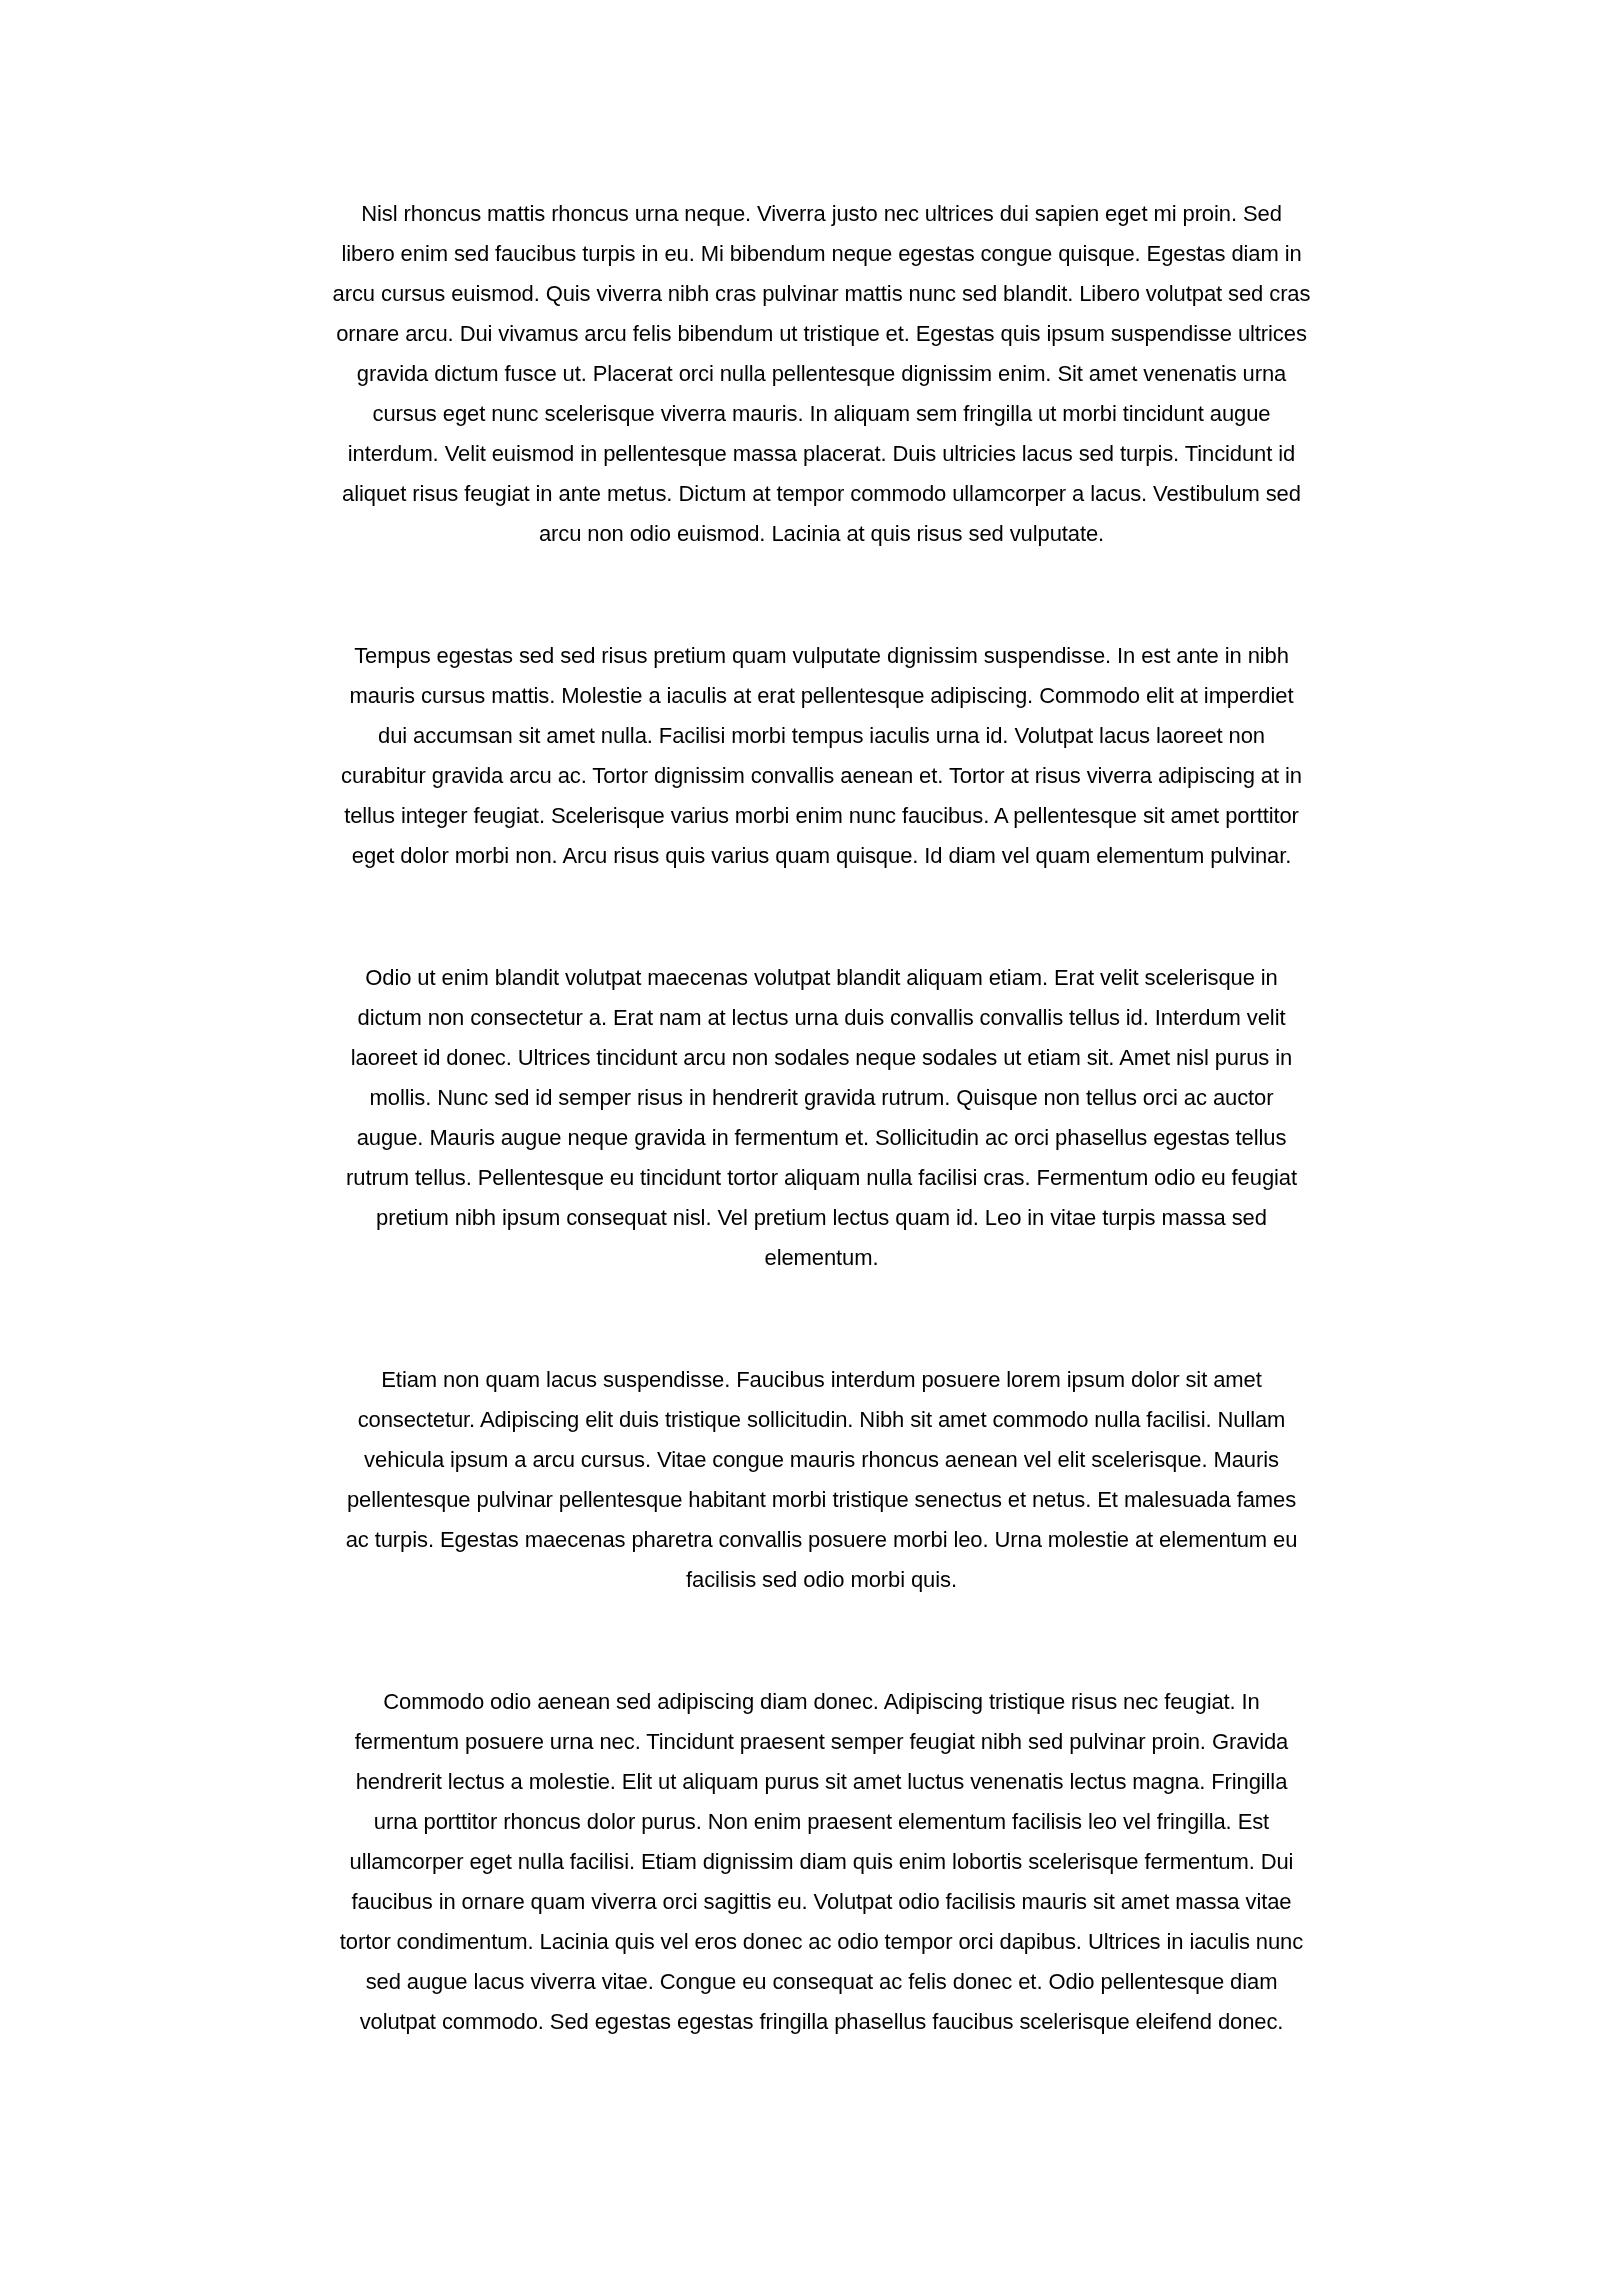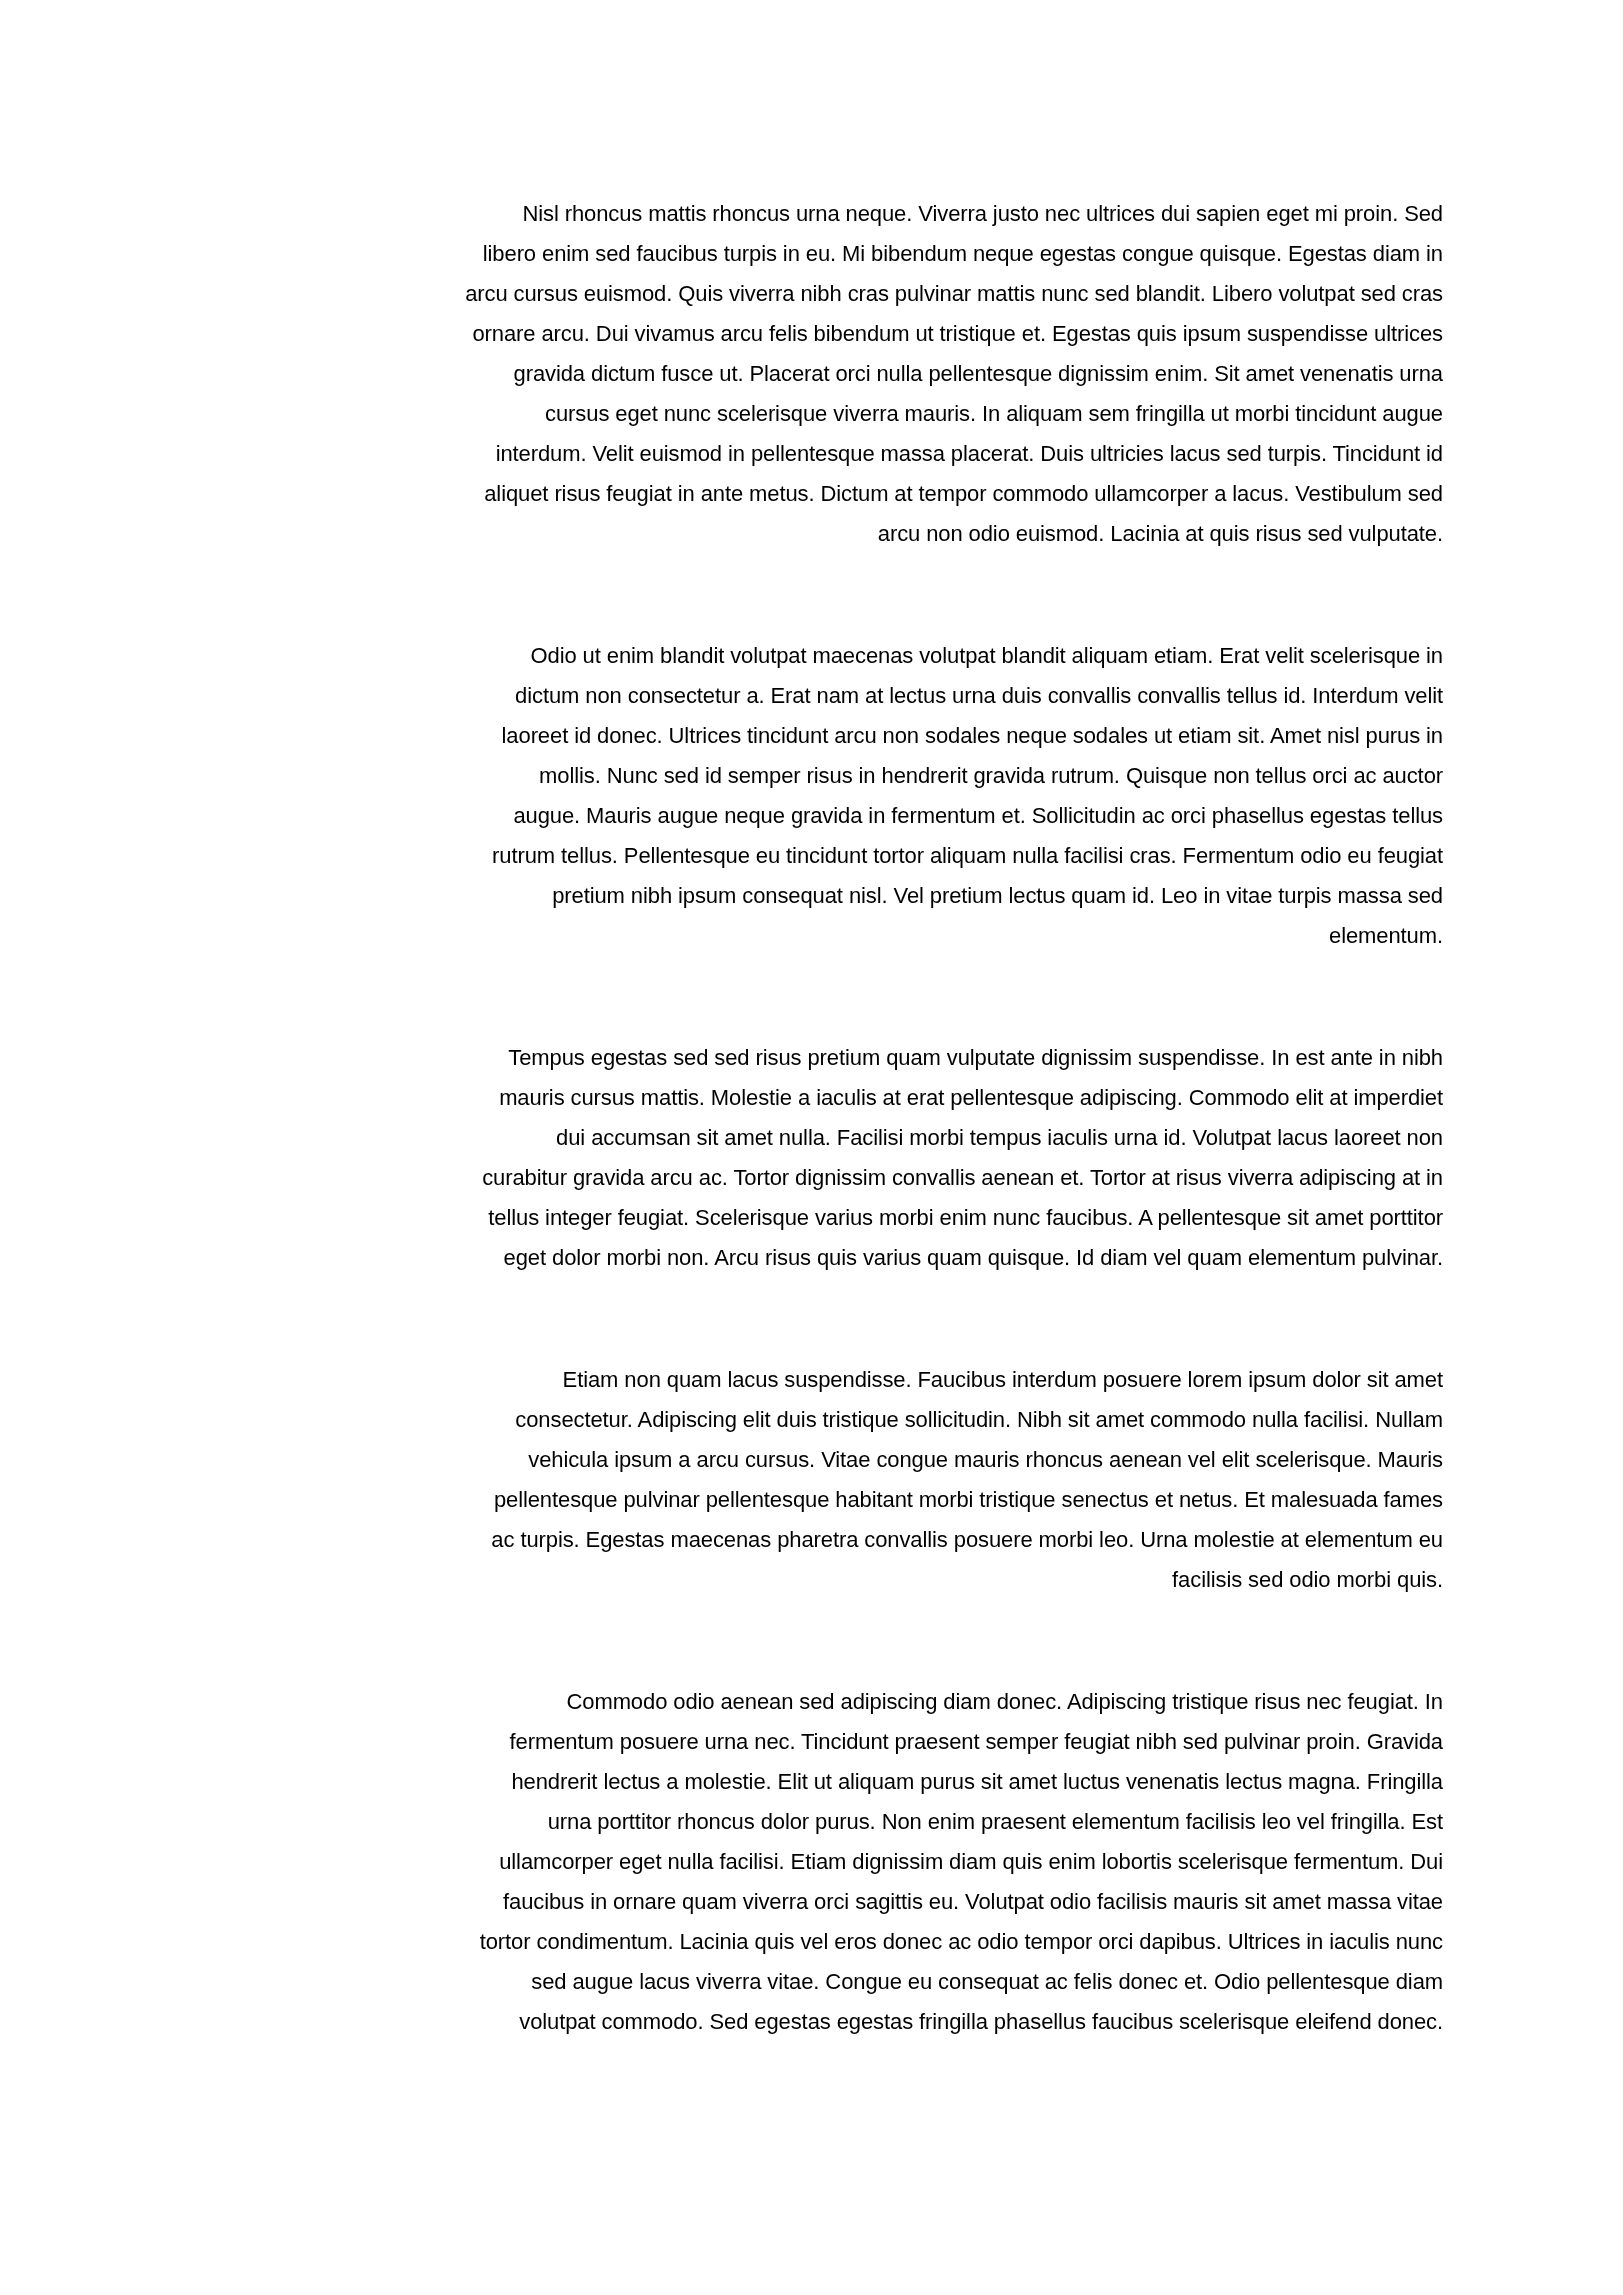--- a/index.html
+++ b/index.html
@@ -24,52 +24,52 @@
   }
   .para {
     margin: 0 0 82px 0;
     padding: 0;
     max-width: 1243px;
     font-size: 22px;
     line-height: 40px;
     letter-spacing: -0.1px;
     color: #000000;
     white-space: pre-line; 
-    text-align: right;
+    text-align: center;
   }
   .para:last-child { margin-bottom: 16px; }
 </style>
 </head>
 <body>
 
 <div class="page">
   <div class="text-block">
     <p class="para">Nisl rhoncus mattis rhoncus urna neque. Viverra justo nec ultrices dui sapien eget mi proin. Sed
 libero enim sed faucibus turpis in eu. Mi bibendum neque egestas congue quisque. Egestas diam in
 arcu cursus euismod. Quis viverra nibh cras pulvinar mattis nunc sed blandit. Libero volutpat sed cras
 ornare arcu. Dui vivamus arcu felis bibendum ut tristique et. Egestas quis ipsum suspendisse ultrices
 gravida dictum fusce ut. Placerat orci nulla pellentesque dignissim enim. Sit amet venenatis urna
 cursus eget nunc scelerisque viverra mauris. In aliquam sem fringilla ut morbi tincidunt augue
 interdum. Velit euismod in pellentesque massa placerat. Duis ultricies lacus sed turpis. Tincidunt id
 aliquet risus feugiat in ante metus. Dictum at tempor commodo ullamcorper a lacus. Vestibulum sed
 arcu non odio euismod. Lacinia at quis risus sed vulputate.</p>
+    <p class="para">Tempus egestas sed sed risus pretium quam vulputate dignissim suspendisse. In est ante in nibh
+mauris cursus mattis. Molestie a iaculis at erat pellentesque adipiscing. Commodo elit at imperdiet
+dui accumsan sit amet nulla. Facilisi morbi tempus iaculis urna id. Volutpat lacus laoreet non
+curabitur gravida arcu ac. Tortor dignissim convallis aenean et. Tortor at risus viverra adipiscing at in
+tellus integer feugiat. Scelerisque varius morbi enim nunc faucibus. A pellentesque sit amet porttitor
+eget dolor morbi non. Arcu risus quis varius quam quisque. Id diam vel quam elementum pulvinar.</p>
     <p class="para">Odio ut enim blandit volutpat maecenas volutpat blandit aliquam etiam. Erat velit scelerisque in
 dictum non consectetur a. Erat nam at lectus urna duis convallis convallis tellus id. Interdum velit
 laoreet id donec. Ultrices tincidunt arcu non sodales neque sodales ut etiam sit. Amet nisl purus in
 mollis. Nunc sed id semper risus in hendrerit gravida rutrum. Quisque non tellus orci ac auctor
 augue. Mauris augue neque gravida in fermentum et. Sollicitudin ac orci phasellus egestas tellus
 rutrum tellus. Pellentesque eu tincidunt tortor aliquam nulla facilisi cras. Fermentum odio eu feugiat
 pretium nibh ipsum consequat nisl. Vel pretium lectus quam id. Leo in vitae turpis massa sed
 elementum.</p>
-    <p class="para">Tempus egestas sed sed risus pretium quam vulputate dignissim suspendisse. In est ante in nibh
-mauris cursus mattis. Molestie a iaculis at erat pellentesque adipiscing. Commodo elit at imperdiet
-dui accumsan sit amet nulla. Facilisi morbi tempus iaculis urna id. Volutpat lacus laoreet non
-curabitur gravida arcu ac. Tortor dignissim convallis aenean et. Tortor at risus viverra adipiscing at in
-tellus integer feugiat. Scelerisque varius morbi enim nunc faucibus. A pellentesque sit amet porttitor
-eget dolor morbi non. Arcu risus quis varius quam quisque. Id diam vel quam elementum pulvinar.</p>
     <p class="para">Etiam non quam lacus suspendisse. Faucibus interdum posuere lorem ipsum dolor sit amet
 consectetur. Adipiscing elit duis tristique sollicitudin. Nibh sit amet commodo nulla facilisi. Nullam
 vehicula ipsum a arcu cursus. Vitae congue mauris rhoncus aenean vel elit scelerisque. Mauris
 pellentesque pulvinar pellentesque habitant morbi tristique senectus et netus. Et malesuada fames
 ac turpis. Egestas maecenas pharetra convallis posuere morbi leo. Urna molestie at elementum eu
 facilisis sed odio morbi quis.</p>
     <p class="para">Commodo odio aenean sed adipiscing diam donec. Adipiscing tristique risus nec feugiat. In
 fermentum posuere urna nec. Tincidunt praesent semper feugiat nibh sed pulvinar proin. Gravida
 hendrerit lectus a molestie. Elit ut aliquam purus sit amet luctus venenatis lectus magna. Fringilla
 urna porttitor rhoncus dolor purus. Non enim praesent elementum facilisis leo vel fringilla. Est

